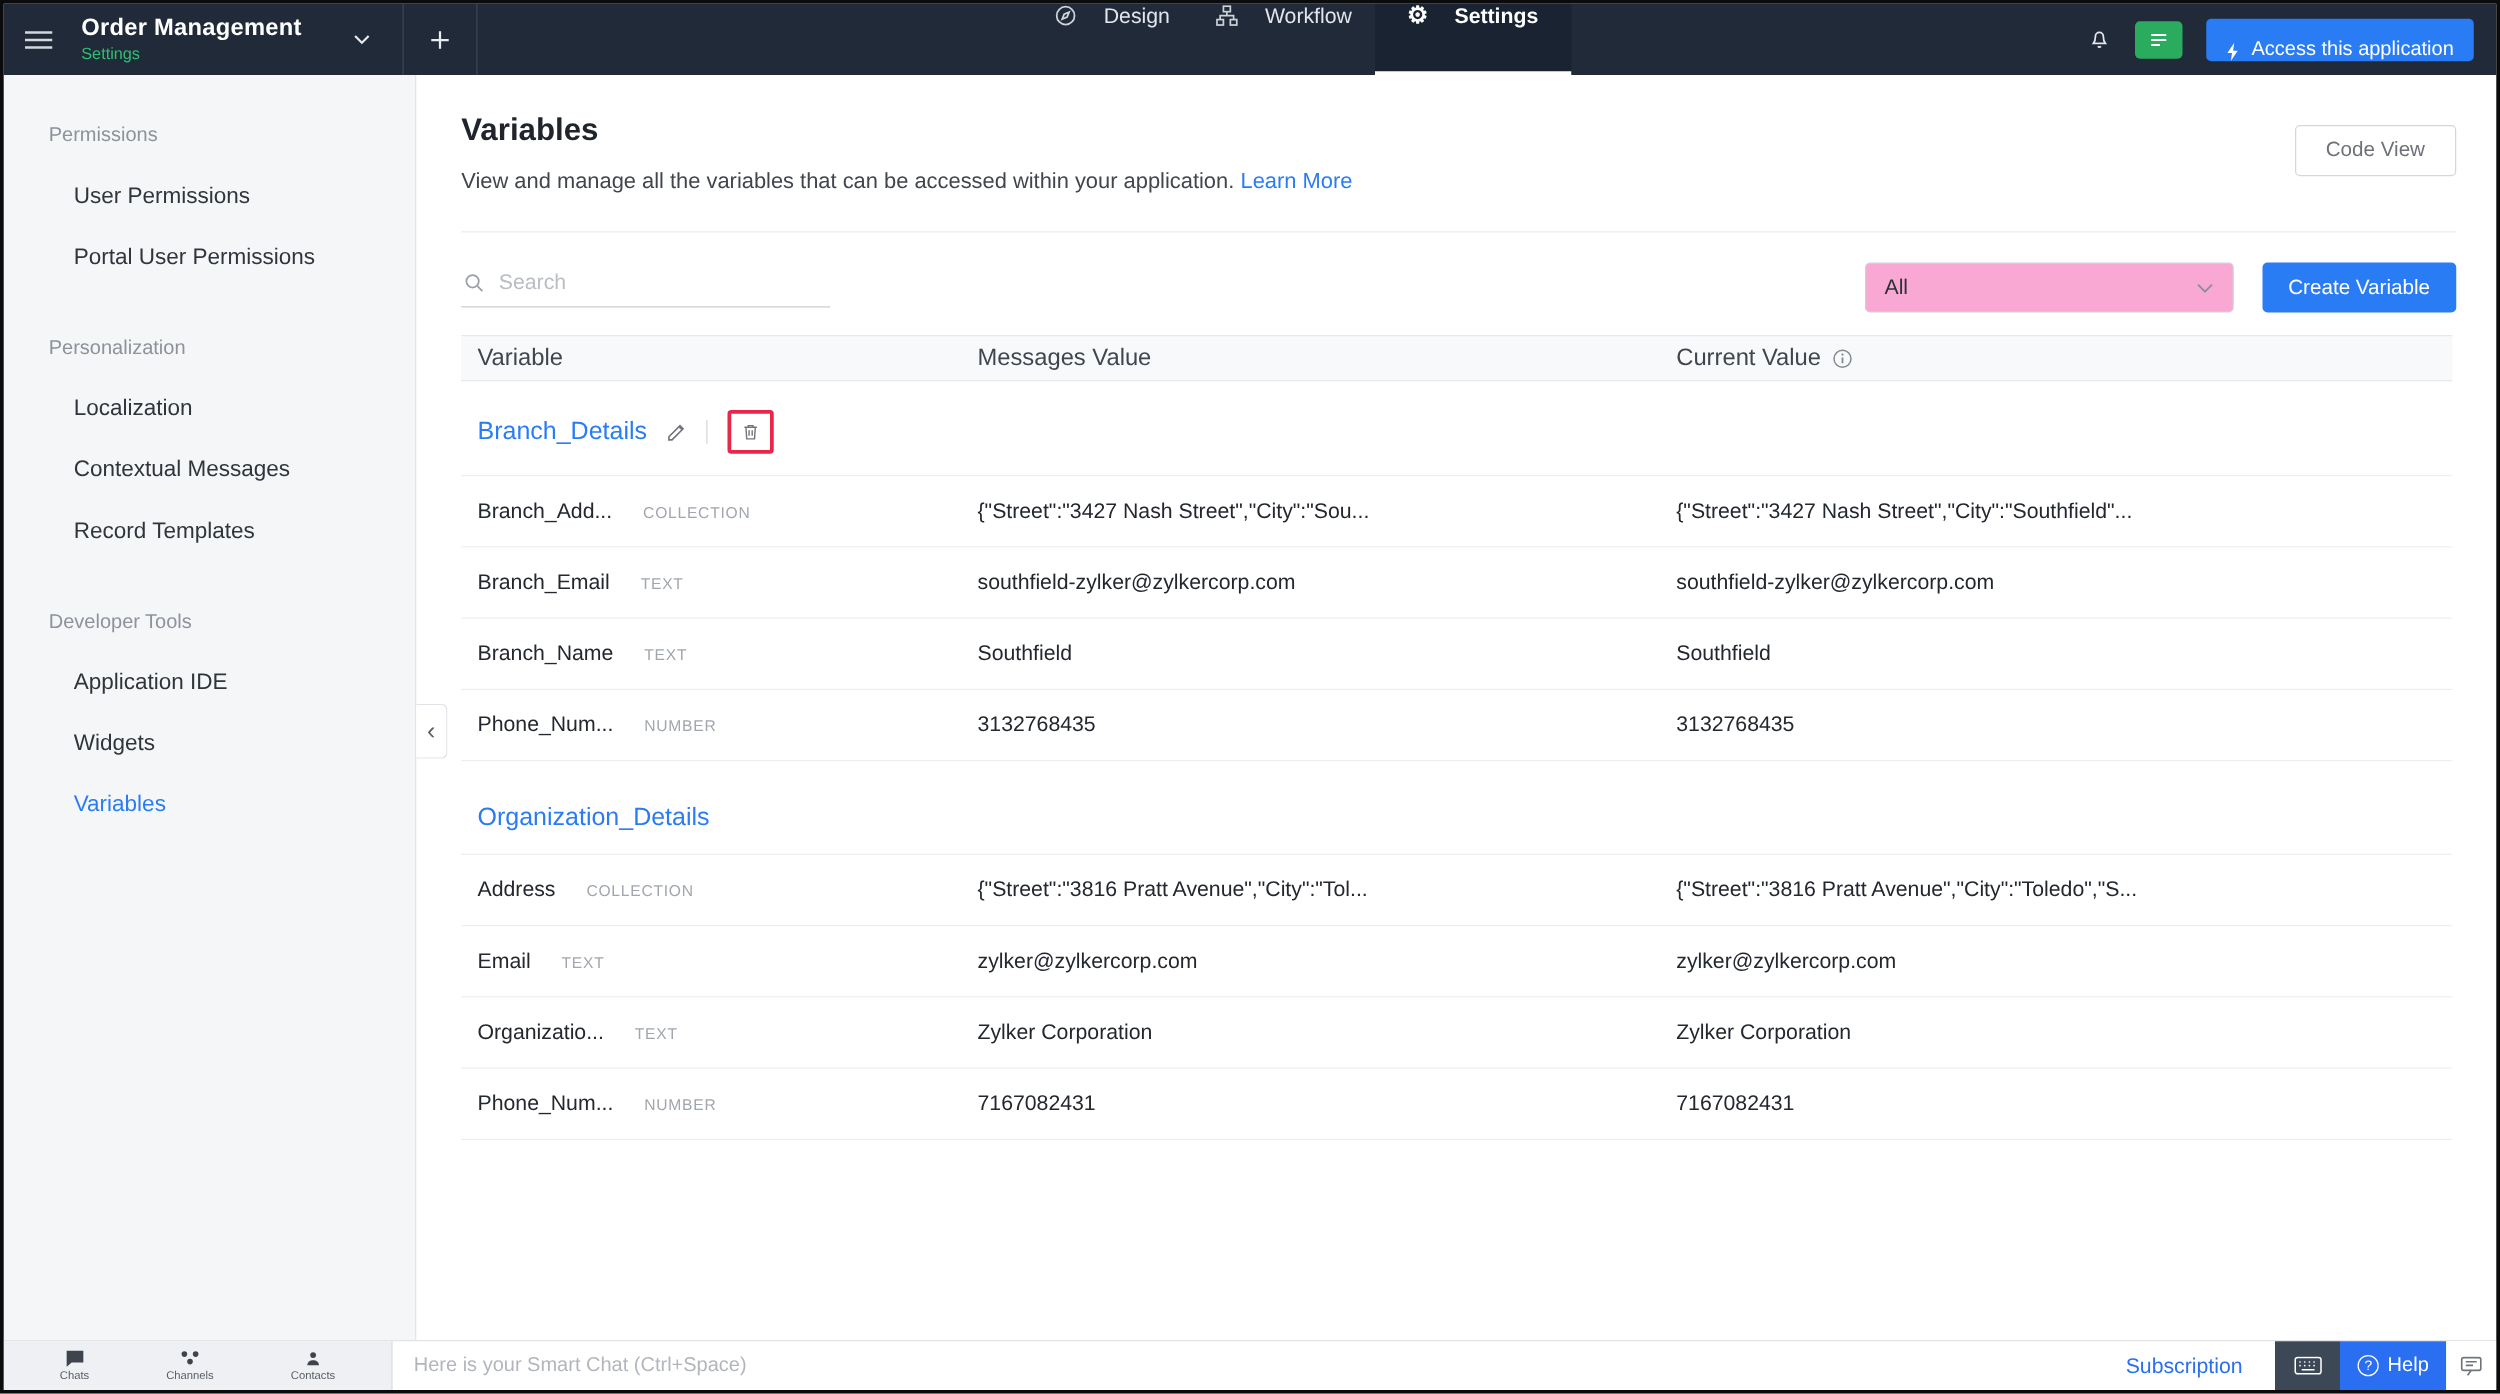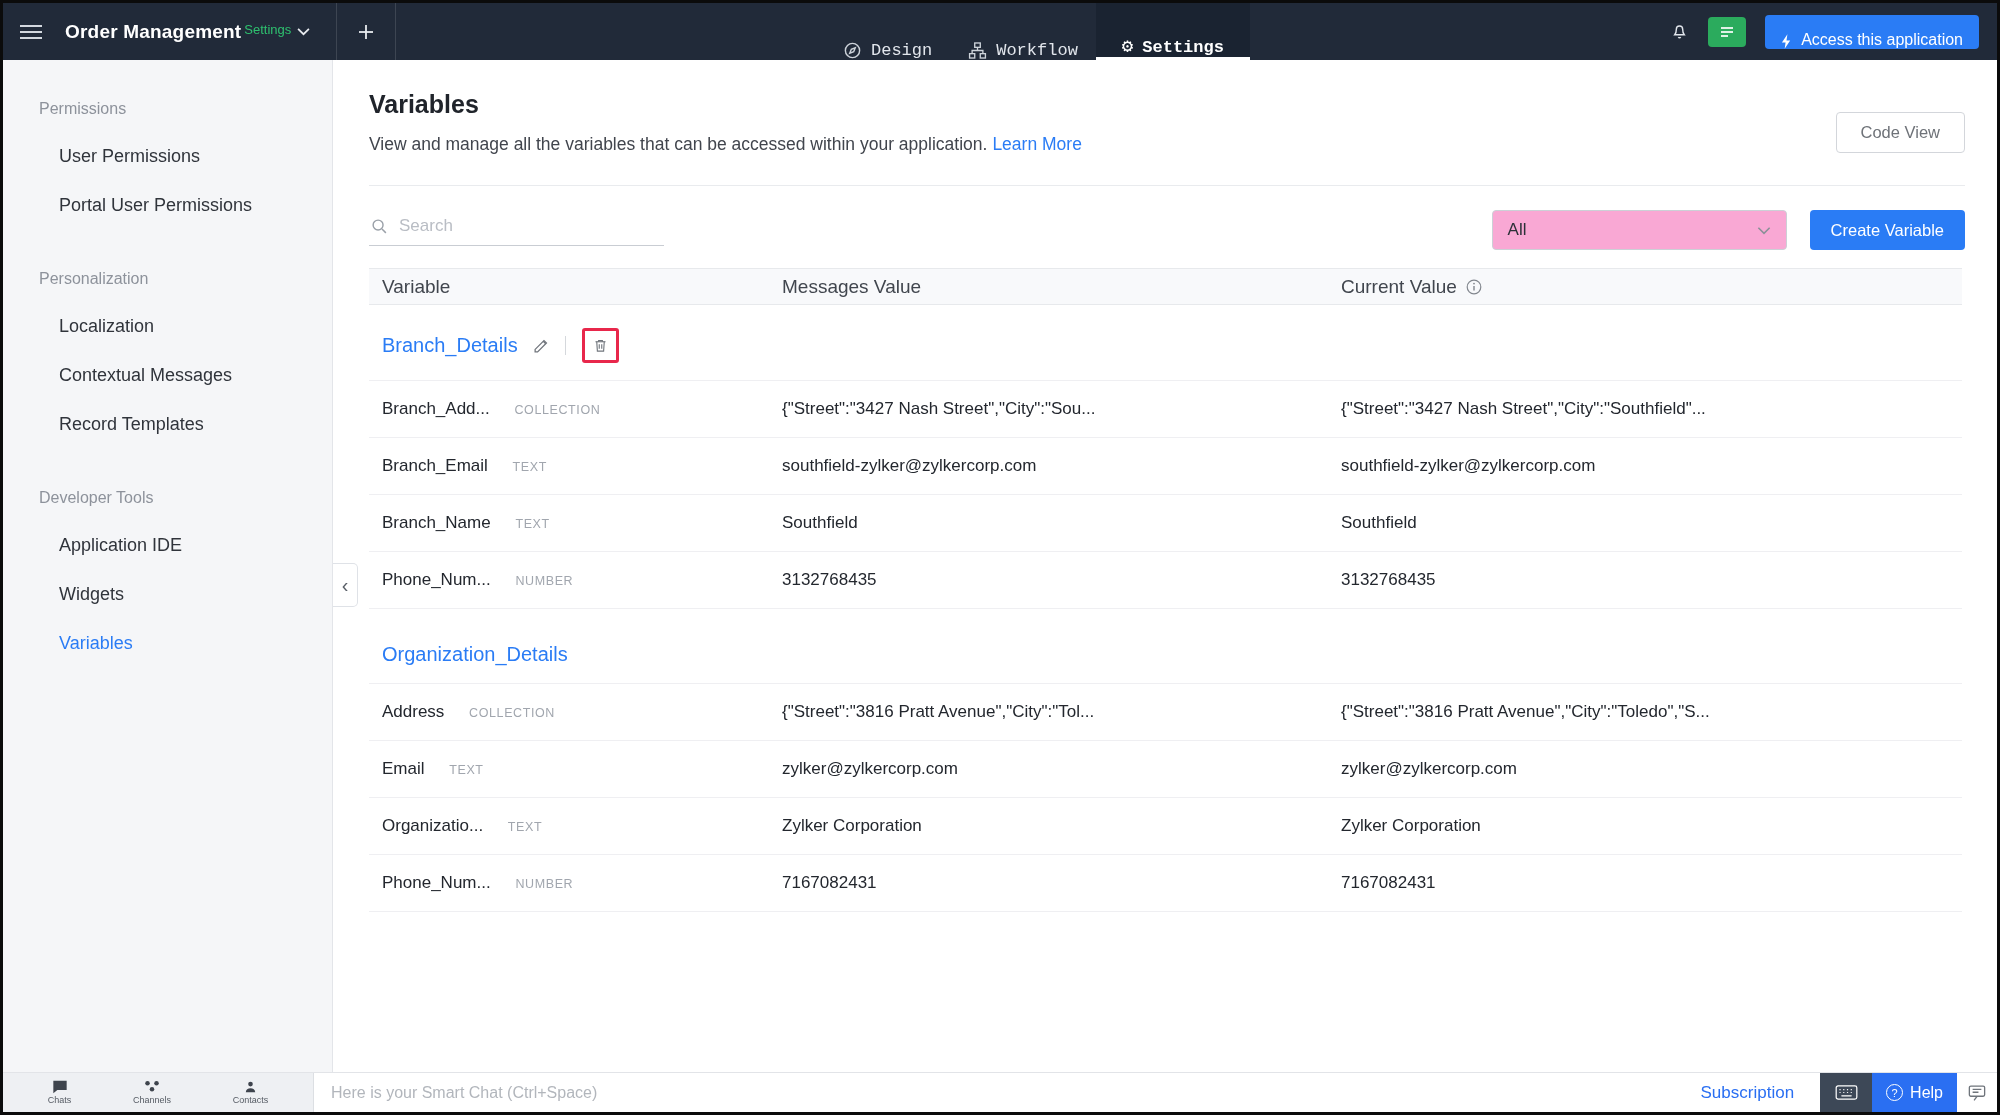--- a/index.html
+++ b/index.html
@@ -3,28 +3,28 @@
 <meta charset="utf-8">
 <style>
   * { margin:0; padding:0; box-sizing:border-box; }
   html,body { width:2000px; height:1115px; }
   body { font-family:"Liberation Sans", sans-serif; background:#fff; }
   .frame { position:relative; width:2000px; height:1115px; border:3px solid #0b0b0b; background:#fff; overflow:hidden; }
 
   
   .topbar { position:absolute; top:0; left:0; right:0; height:57px; background:#212a39; display:flex; align-items:center; color:#fff; z-index:10; }
   .hamburger { width:56px; height:100%; display:flex; align-items:center; justify-content:center; color:#d3d8df; background:none; border:none; cursor:pointer; }
-  .app-id { display:flex; flex-direction:row; justify-content:center; gap:3px; min-width:218px; padding-left:6px; }
+  .app-id { display:flex; flex-direction:column; justify-content:center; gap:3px; min-width:218px; padding-left:6px; }
   .app-title { font-size:19px; font-weight:bold; color:#fff; line-height:1.05; letter-spacing:.2px; }
   .app-subtitle { font-size:13px; color:#2ec06f; }
   .tb-chevron { color:#e8ebef; background:none; border:none; display:flex; cursor:pointer; padding:6px; }
   .tb-sep { width:1px; height:57px; background:rgba(255,255,255,.13); margin-left:20px; }
   .tb-plus { width:58px; height:100%; display:flex; align-items:center; justify-content:center; color:#e8ebef; background:none; border:none; cursor:pointer; }
   .tb-nav { position:absolute; left:822px; top:0; height:100%; display:flex; align-items:stretch; }
-  .nav-item { display:flex; align-items:flex-end; gap:9px; padding:0 18px; font-size:17px; color:#e2e6ec; background:none; border:none; cursor:pointer; font-family:Liberation Mono, monospace; }
+  .nav-item { display:flex; align-items:flex-start; gap:21px; padding:0 18px; font-size:17px; color:#e2e6ec; background:none; border:none; cursor:pointer; font-family:Liberation Sans, sans-serif; }
   .nav-ico { display:flex; align-items:center; color:#cdd3da; }
   .nav-item.active { background:#1a2331; border-bottom:3px solid #fff; font-weight:bold; color:#fff; padding:0 26px; }
   .nav-item.active .nav-ico { color:#fff; }
   .gear-glyph { font-size:19px; line-height:1; }
   .tb-right { position:absolute; right:18px; top:0; height:100%; display:flex; align-items:center; gap:19px; }
   .bell-btn { background:none; border:none; color:#e2e6ec; display:flex; cursor:pointer; }
   .green-btn { width:38px; height:30px; border:none; border-radius:4px; background:#2bab5d; display:flex; align-items:center; justify-content:center; cursor:pointer; }
   .access-btn { height:34px; border:none; border-radius:4px; background:#2a7cf5; color:#fff; font-size:16px; display:flex; align-items:flex-end; gap:9px; padding:0 16px; cursor:pointer; font-family:inherit; }
 
   
@@ -33,21 +33,21 @@
   .side-item { display:block; width:100%; text-align:left; padding:14px 10px 14px 56px; font-size:18px; color:#30343b; background:none; border:none; cursor:pointer; font-family:inherit; }
   .side-item.active { color:#2a7cf5; }
   .collapse-handle { position:absolute; left:330px; top:560px; width:25px; height:44px; background:#fff; border:1px solid #dfe2e7; border-left:none; border-radius:0 5px 5px 0; display:flex; align-items:center; justify-content:center; color:#585e66; font-size:20px; cursor:pointer; z-index:6; }
 
   
   .main { position:absolute; top:57px; left:331px; right:0; bottom:40px; background:#fff; overflow:hidden; }
   .main-top { position:relative; padding:30px 32px 0 35px; }
   .page-title { font-size:25px; font-weight:bold; color:#20242b; }
   .page-desc { margin-top:15px; font-size:17.5px; color:#41454d; }
   .learn-more { color:#2a7cf5; cursor:pointer; text-decoration:none; margin-left:5px; }
-  .code-view-btn { position:absolute; top:52px; right:32px; padding:10px 24px; background:#fff; border:1px solid #d3d6db; border-radius:4px; font-size:16.5px; color:#6e7278; cursor:pointer; font-family:inherit; }
+  .code-view-btn { position:absolute; top:40px; right:32px; padding:10px 24px; background:#fff; border:1px solid #d3d6db; border-radius:4px; font-size:16.5px; color:#6e7278; cursor:pointer; font-family:inherit; }
   .main-divider { margin-top:30px; height:1px; background:#e9ebee; }
   .toolbar { display:flex; align-items:center; padding:24px 32px 0 35px; }
   .searchbox { display:flex; align-items:center; gap:11px; width:295px; border-bottom:1px solid #c9cdd3; padding:2px 2px 9px; }
   .searchbox svg { color:#9aa0a8; flex:none; }
   .searchbox input { border:none; outline:none; font-size:17px; width:100%; color:#30343b; background:transparent; font-family:inherit; }
   .searchbox input::placeholder { color:#b9bdc4; }
   .toolbar-spacer { flex:1; }
   .filter-select { width:295px; height:40px; border:1px solid #ccd0d6; border-radius:4px; background:#f9a8d4; display:flex; align-items:center; justify-content:space-between; padding:0 15px; font-size:17px; color:#2c3037; cursor:pointer; font-family:inherit; }
   .chev { color:#8a9097; display:flex; }
   .create-btn { margin-left:23px; height:40px; padding:0 21px; background:#2a7cf5; border:none; border-radius:4px; color:#fff; font-size:16.5px; cursor:pointer; font-family:inherit; }

